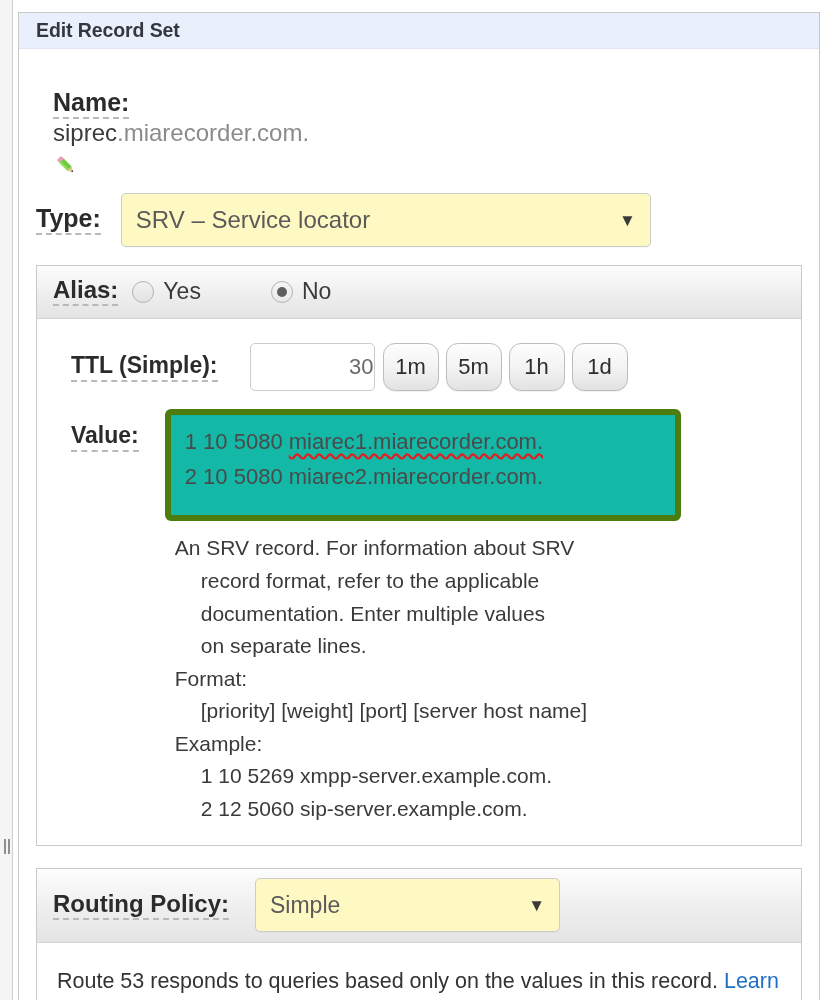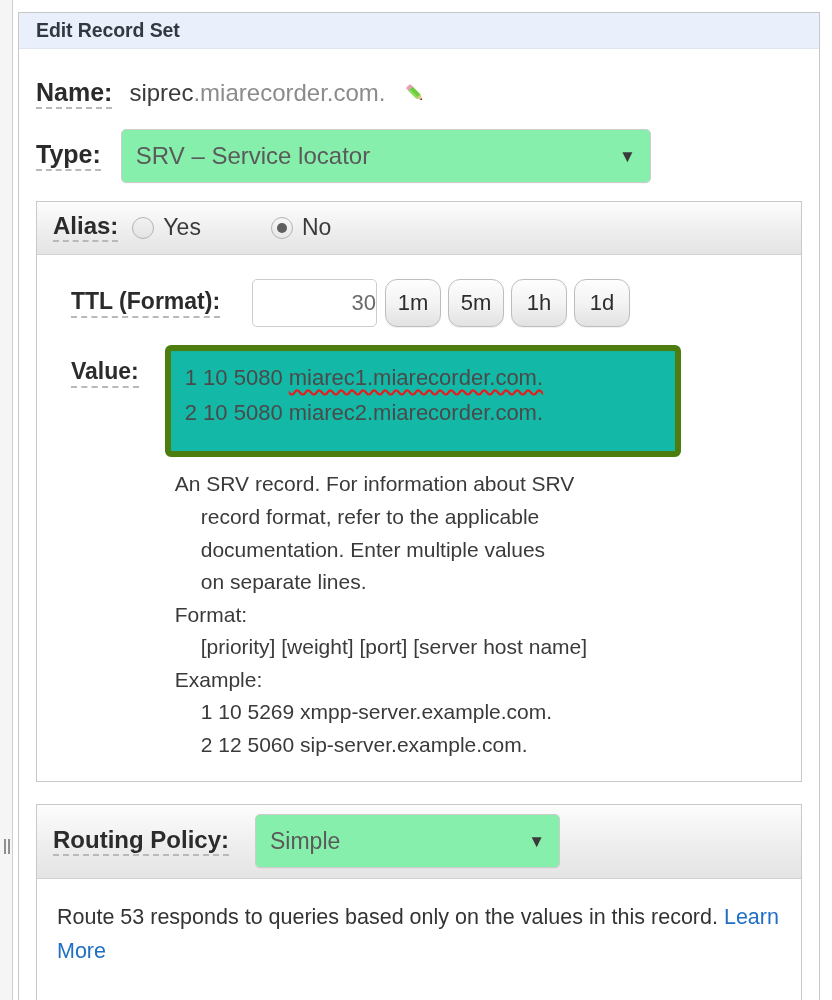--- a/index.html
+++ b/index.html
@@ -88,22 +88,23 @@
     padding-bottom: 2px;
     display: inline-block;
     line-height: 1.05;
     white-space: nowrap;
   }
 
   
   .row-name {
     display: flex;
     align-items: baseline;
-    padding-top: 26px;
+    padding-top: 40px;
     padding-bottom: 6px;
+    flex-direction: column;
   }
   .row-name .field-label { font-size: 25px; }
   .name-value {
     margin-left: 17px;
     font-size: 24px;
     color: #4b4b4b;
     white-space: nowrap;
   }
   .name-value .name-prefix { color: #3b3b3b; }
   .name-value .name-suffix { color: #8b8b8b; }
@@ -122,21 +123,21 @@
     display: flex;
     align-items: center;
     padding-top: 14px;
     padding-bottom: 18px;
   }
   .row-type .field-label { font-size: 25px; }
 
   .select-box {
     position: relative;
     margin-left: 20px;
-    background: #86efac;
+    background: #fef9c3;
     border: 1px solid #cccccc;
     border-radius: 5px;
     height: 54px;
     display: flex;
     align-items: center;
     padding: 0 14px;
     box-shadow: 0 1px 1px rgba(0,0,0,0.03);
   }
   .select-box .select-text {
     font-size: 24px;
@@ -358,21 +359,21 @@
             <label class="radio-item">
               <span class="radio-dot checked"></span>
               <span class="radio-label">No</span>
             </label>
           </div>
         </div>
 
         <div class="box-content">
 
           <div class="row-ttl">
-            <span class="field-label">TTL (Format):</span>
+            <span class="field-label">TTL (Simple):</span>
             <div class="ttl-input">
               <span>30</span>
             </div>
             <div class="ttl-buttons">
               <div class="ttl-btn">1m</div>
               <div class="ttl-btn">5m</div>
               <div class="ttl-btn">1h</div>
               <div class="ttl-btn">1d</div>
             </div>
           </div>

